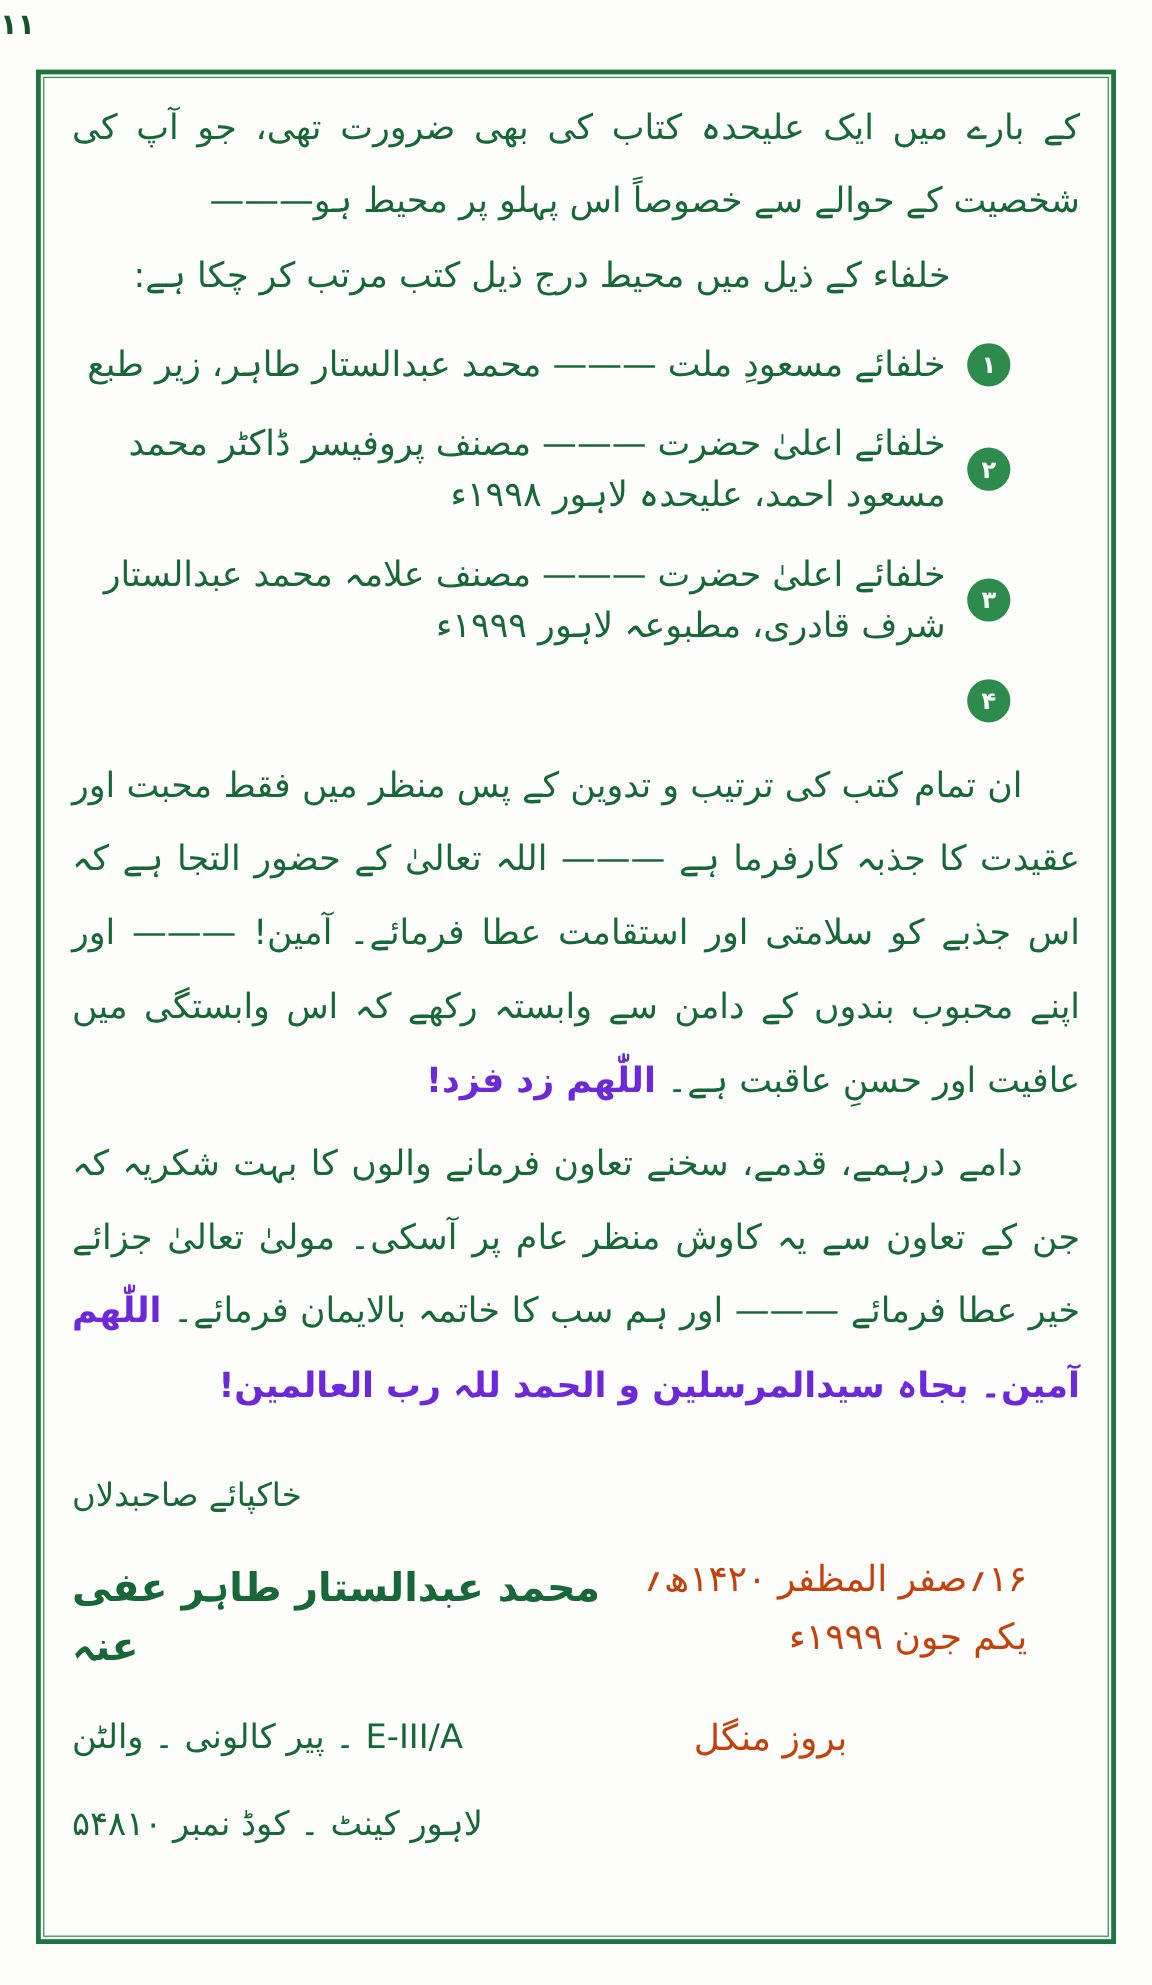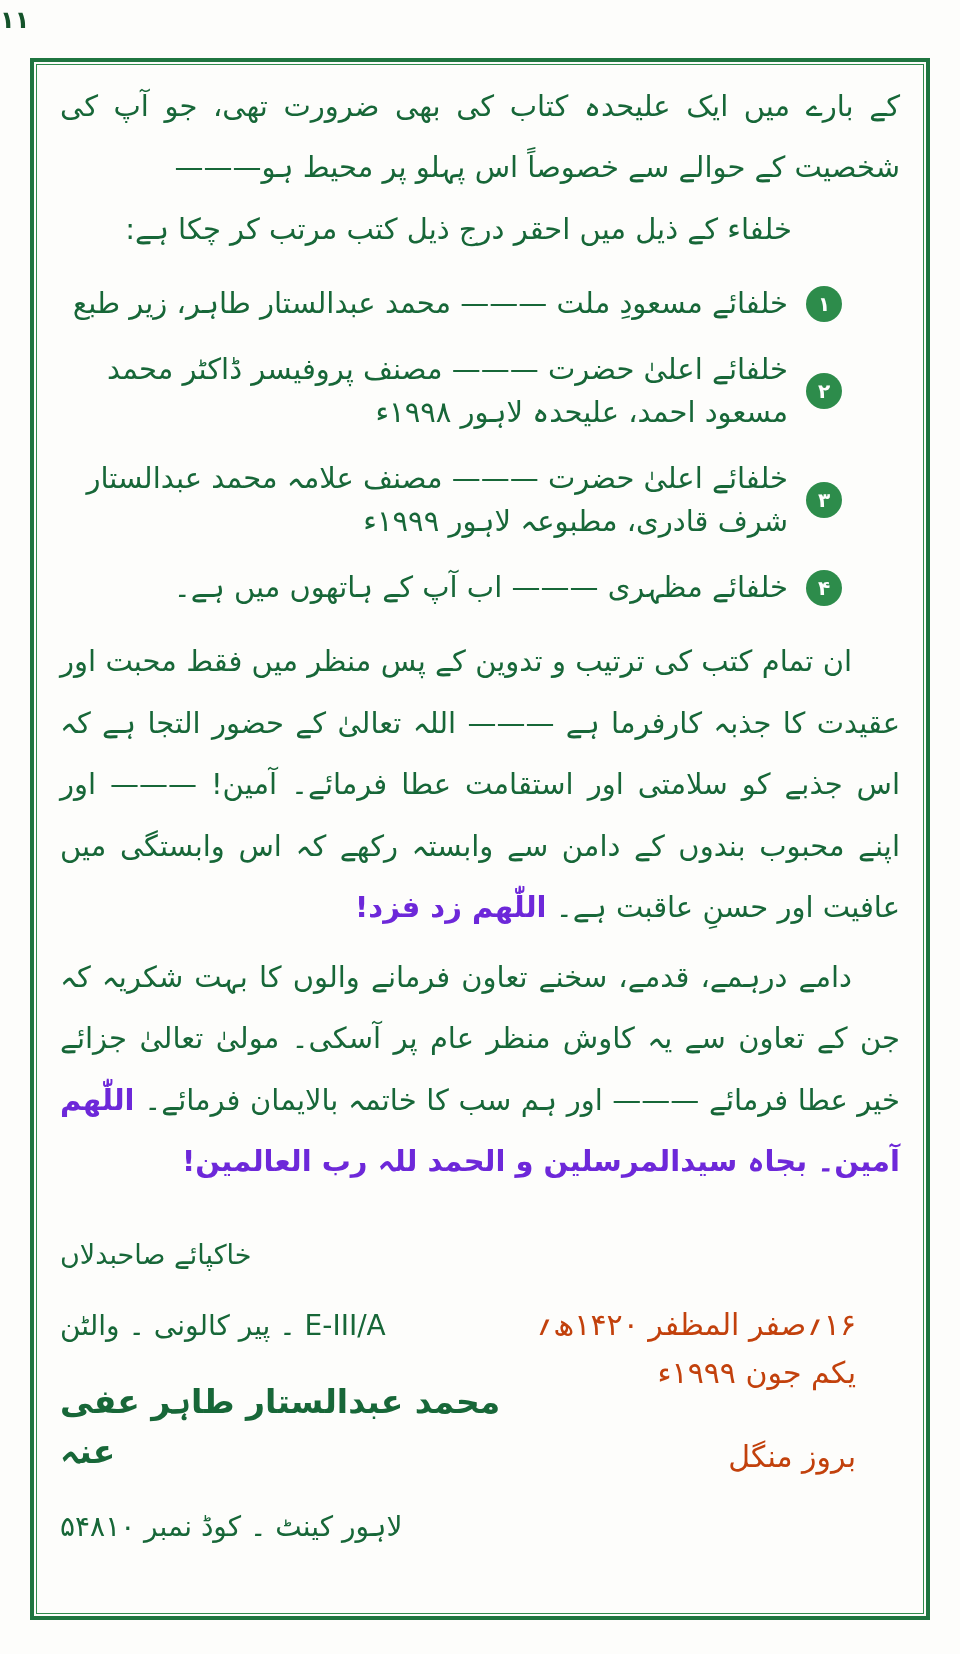--- a/index.html
+++ b/index.html
@@ -52,75 +52,74 @@
     display:flex; direction:rtl;
     margin-top:42px;
   }
   .date-col {
     width:46%;
     padding-top:66px;
     padding-right:44px;
     font-size:30px; line-height:1.6;
     color:#c2410c;
   }
-  .date-line2 { margin-top:36px; }
+  .date-line2 { margin-top:36px; margin-right:150px; }
   .sig-col {
     width:54%;
     text-align:left;
     font-size:28px; line-height:1.5;
     color:#176738;
   }
   .sig-line { margin-top:30px; }
   .sig-line.first { margin-top:0; font-size:27px; }
   .sig-line.name { font-size:33px; font-weight:600; }
 </style>
 </head>
 <body>
 
 <div class="page-number">۱۱</div>
 
 <div class="frame">
 
   <p class="text">کے بارے میں ایک علیحدہ کتاب کی بھی ضرورت تھی، جو آپ کی شخصیت کے حوالے سے خصوصاً اس پہلو پر محیط ہو———</p>
 
-  <p class="text p-indent-lg">خلفاء کے ذیل میں احقر درج ذیل کتب مرتب کر چکا ہے:</p>
+  <p class="text p-indent-lg">خلفاء کے ذیل میں محیط درج ذیل کتب مرتب کر چکا ہے:</p>
 
   <div class="list-block">
     <div class="list-item">
       <span class="badge">۱</span>
       <span>خلفائے مسعودِ ملت ——— محمد عبدالستار طاہر، زیر طبع</span>
     </div>
     <div class="list-item">
       <span class="badge">۲</span>
       <span>خلفائے اعلیٰ حضرت ——— مصنف پروفیسر ڈاکٹر محمد مسعود احمد، علیحدہ لاہور ۱۹۹۸ء</span>
     </div>
     <div class="list-item">
       <span class="badge">۳</span>
       <span>خلفائے اعلیٰ حضرت ——— مصنف علامہ محمد عبدالستار شرف قادری، مطبوعہ لاہور ۱۹۹۹ء</span>
     </div>
     <div class="list-item">
       <span class="badge">۴</span>
-      <span>خلفائے مظہری ——— اب آپ کے ہاتھوں میں ہے۔</span>
     </div>
   </div>
 
   <p class="text p-indent-sm">
     <span>ان تمام کتب کی ترتیب و تدوین کے پس منظر میں فقط محبت اور عقیدت کا جذبہ کارفرما ہے ——— اللہ تعالیٰ کے حضور التجا ہے کہ اس جذبے کو سلامتی اور استقامت عطا فرمائے۔ آمین! ——— اور اپنے محبوب بندوں کے دامن سے وابستہ رکھے کہ اس وابستگی میں عافیت اور حسنِ عاقبت ہے۔ </span><span class="bold-phrase">اللّٰھم زد فزد!</span>
   </p>
 
   <p class="text p-indent-sm" style="margin-top:8px;">
     <span>دامے درہمے، قدمے، سخنے تعاون فرمانے والوں کا بہت شکریہ کہ جن کے تعاون سے یہ کاوش منظر عام پر آسکی۔ مولیٰ تعالیٰ جزائے خیر عطا فرمائے ——— اور ہم سب کا خاتمہ بالایمان فرمائے۔ </span><span class="bold-phrase">اللّٰھم آمین۔ بجاہ سیدالمرسلین و الحمد للہ رب العالمین!</span>
   </p>
 
   <div class="footer">
     <div class="date-col">
       <div>۱۶؍صفر المظفر ۱۴۲۰ھ؍ یکم جون ۱۹۹۹ء</div>
       <div class="date-line2">بروز منگل</div>
     </div>
     <div class="sig-col">
       <div class="sig-line first">خاکپائے صاحبدلاں</div>
+      <div class="sig-line name">محمد عبدالستار طاہر عفی عنہ</div>
       <div class="sig-line">E-III/A ۔ پیر کالونی ۔ والٹن</div>
-      <div class="sig-line name">محمد عبدالستار طاہر عفی عنہ</div>
       <div class="sig-line">لاہور کینٹ ۔ کوڈ نمبر ۵۴۸۱۰</div>
     </div>
   </div>
 
 </div>
 
 </body></html>

